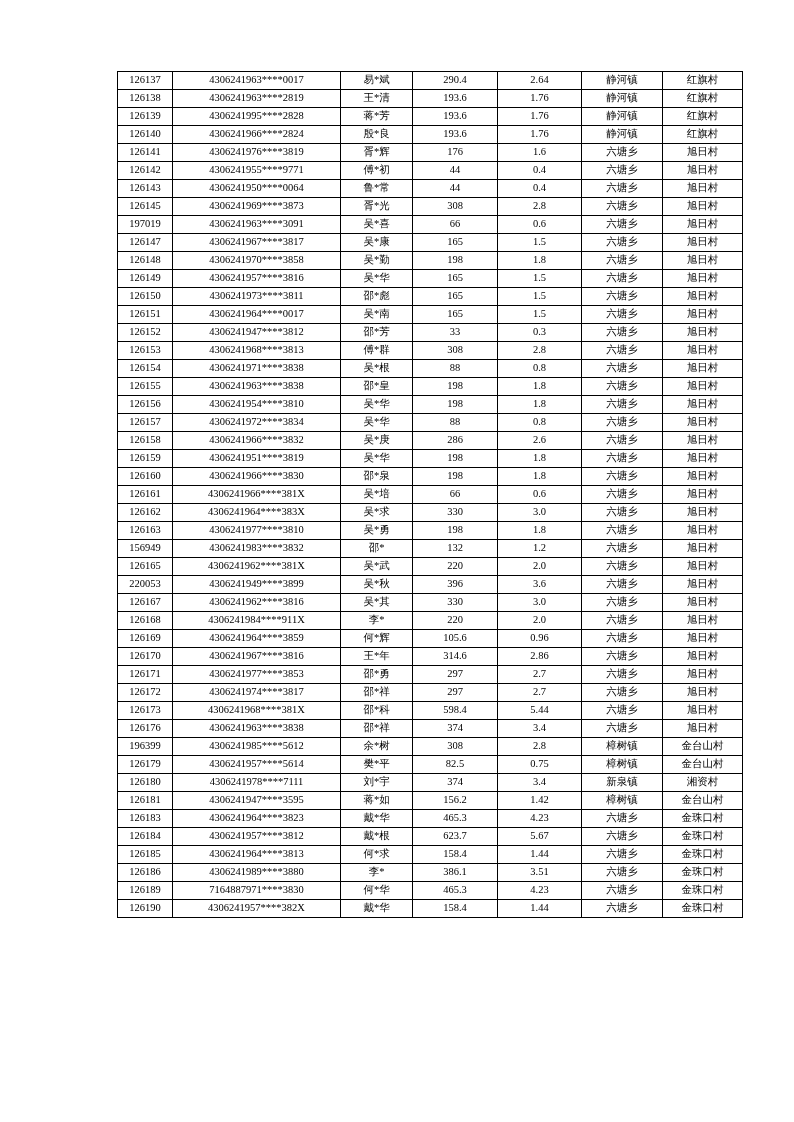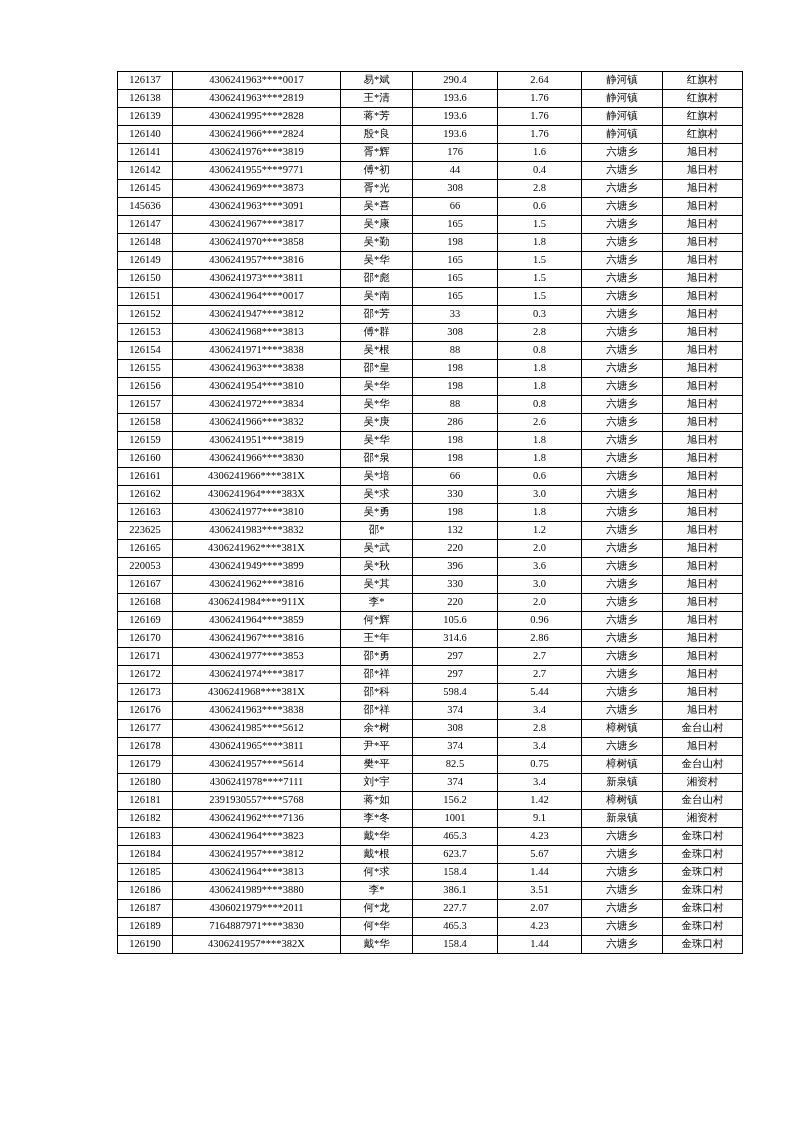--- a/index.html
+++ b/index.html
@@ -110,30 +110,39 @@
         <tr>
           <td>126142</td>
           <td>4306241955****9771</td>
           <td>傅*初</td>
           <td>44</td>
           <td>0.4</td>
           <td>六塘乡</td>
           <td>旭日村</td>
         </tr>
         <tr>
+          <td>126143</td>
+          <td>4306241950****0064</td>
+          <td>鲁*常</td>
+          <td>44</td>
+          <td>0.4</td>
+          <td>六塘乡</td>
+          <td>旭日村</td>
+        </tr>
+        <tr>
           <td>126145</td>
           <td>4306241969****3873</td>
           <td>胥*光</td>
           <td>308</td>
           <td>2.8</td>
           <td>六塘乡</td>
           <td>旭日村</td>
         </tr>
         <tr>
-          <td>145636</td>
+          <td>197019</td>
           <td>4306241963****3091</td>
           <td>吴*喜</td>
           <td>66</td>
           <td>0.6</td>
           <td>六塘乡</td>
           <td>旭日村</td>
         </tr>
         <tr>
           <td>126147</td>
           <td>4306241967****3817</td>
@@ -281,21 +290,21 @@
         <tr>
           <td>126163</td>
           <td>4306241977****3810</td>
           <td>吴*勇</td>
           <td>198</td>
           <td>1.8</td>
           <td>六塘乡</td>
           <td>旭日村</td>
         </tr>
         <tr>
-          <td>223625</td>
+          <td>156949</td>
           <td>4306241983****3832</td>
           <td>邵*</td>
           <td>132</td>
           <td>1.2</td>
           <td>六塘乡</td>
           <td>旭日村</td>
         </tr>
         <tr>
           <td>126165</td>
           <td>4306241962****381X</td>
@@ -380,36 +389,27 @@
         <tr>
           <td>126176</td>
           <td>4306241963****3838</td>
           <td>邵*祥</td>
           <td>374</td>
           <td>3.4</td>
           <td>六塘乡</td>
           <td>旭日村</td>
         </tr>
         <tr>
-          <td>126177</td>
+          <td>196399</td>
           <td>4306241985****5612</td>
           <td>余*树</td>
           <td>308</td>
           <td>2.8</td>
           <td>樟树镇</td>
           <td>金台山村</td>
-        </tr>
-        <tr>
-          <td>126178</td>
-          <td>4306241965****3811</td>
-          <td>尹*平</td>
-          <td>374</td>
-          <td>3.4</td>
-          <td>六塘乡</td>
-          <td>旭日村</td>
         </tr>
         <tr>
           <td>126179</td>
           <td>4306241957****5614</td>
           <td>樊*平</td>
           <td>82.5</td>
           <td>0.75</td>
           <td>樟树镇</td>
           <td>金台山村</td>
         </tr>
@@ -417,37 +417,28 @@
           <td>126180</td>
           <td>4306241978****7111</td>
           <td>刘*宇</td>
           <td>374</td>
           <td>3.4</td>
           <td>新泉镇</td>
           <td>湘资村</td>
         </tr>
         <tr>
           <td>126181</td>
-          <td>2391930557****5768</td>
+          <td>4306241947****3595</td>
           <td>蒋*如</td>
           <td>156.2</td>
           <td>1.42</td>
           <td>樟树镇</td>
           <td>金台山村</td>
         </tr>
         <tr>
-          <td>126182</td>
-          <td>4306241962****7136</td>
-          <td>李*冬</td>
-          <td>1001</td>
-          <td>9.1</td>
-          <td>新泉镇</td>
-          <td>湘资村</td>
-        </tr>
-        <tr>
           <td>126183</td>
           <td>4306241964****3823</td>
           <td>戴*华</td>
           <td>465.3</td>
           <td>4.23</td>
           <td>六塘乡</td>
           <td>金珠口村</td>
         </tr>
         <tr>
           <td>126184</td>
@@ -470,29 +461,20 @@
         <tr>
           <td>126186</td>
           <td>4306241989****3880</td>
           <td>李*</td>
           <td>386.1</td>
           <td>3.51</td>
           <td>六塘乡</td>
           <td>金珠口村</td>
         </tr>
         <tr>
-          <td>126187</td>
-          <td>4306021979****2011</td>
-          <td>何*龙</td>
-          <td>227.7</td>
-          <td>2.07</td>
-          <td>六塘乡</td>
-          <td>金珠口村</td>
-        </tr>
-        <tr>
           <td>126189</td>
           <td>7164887971****3830</td>
           <td>何*华</td>
           <td>465.3</td>
           <td>4.23</td>
           <td>六塘乡</td>
           <td>金珠口村</td>
         </tr>
         <tr>
           <td>126190</td>

